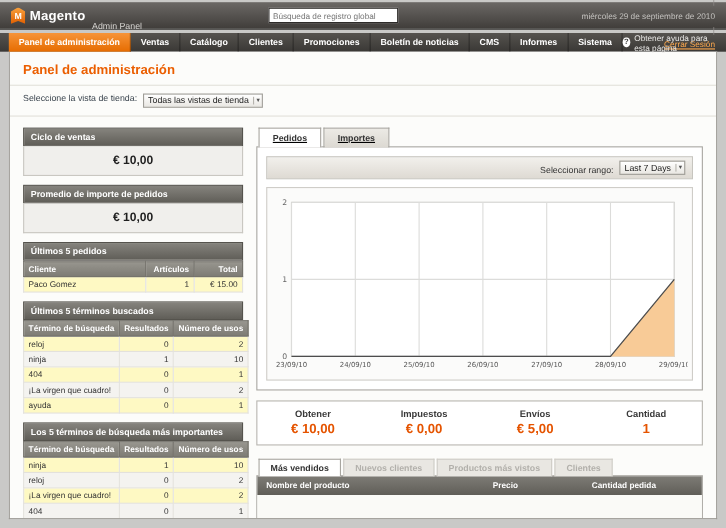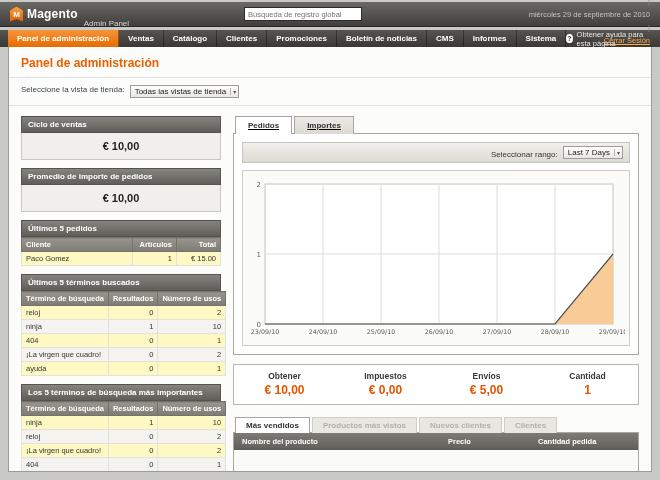--- a/index.html
+++ b/index.html
@@ -400,22 +400,22 @@
               <div class="stat-value">€ 5,00</div>
             </div>
             <div class="stat">
               <div class="stat-label">Cantidad</div>
               <div class="stat-value">1</div>
             </div>
           </div>
 
         <div class="btabs" id="bottom-tabs">
             <div class="btab">Más vendidos</div>
+            <div class="btab disabled">Nuevos clientes</div>
             <div class="btab disabled">Productos más vistos</div>
-            <div class="btab disabled">Nuevos clientes</div>
             <div class="btab disabled">Clientes</div>
           </div>
 
         <div class="grid">
           <div class="grid-head" id="grid-head">
               <span class="gh-product">Nombre del producto</span>
               <span class="gh-price">Precio</span>
               <span class="gh-qty">Cantidad pedida</span>
             </div>
           <div class="grid-body">

